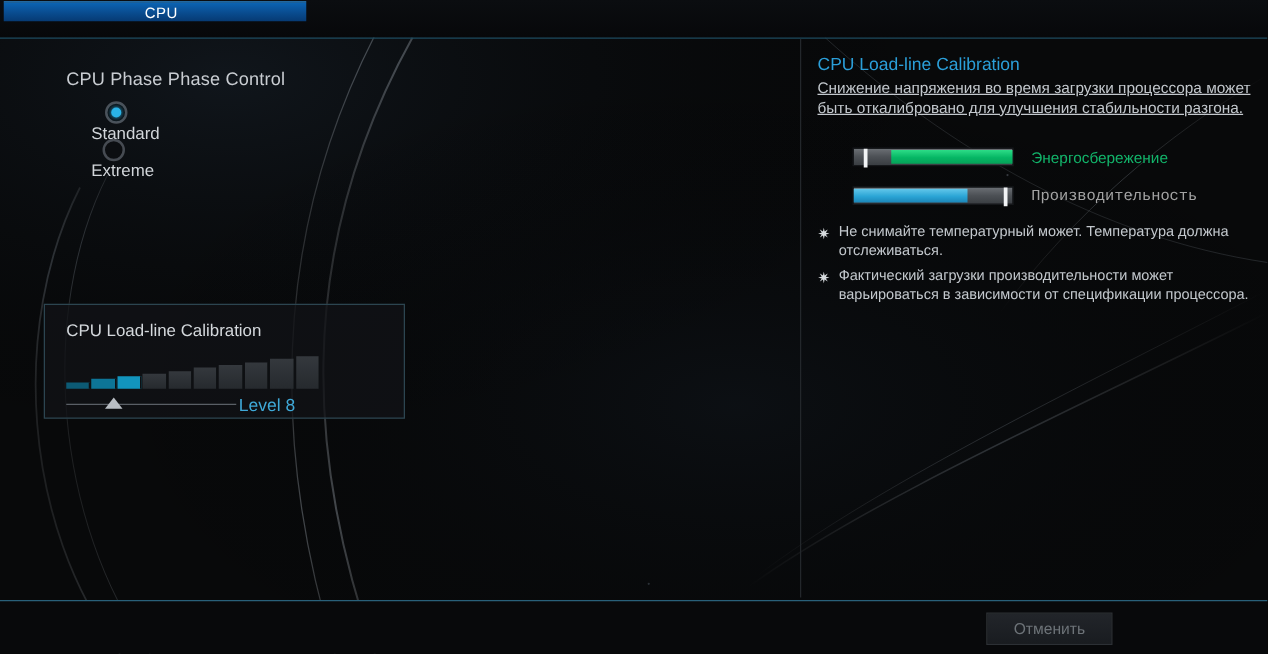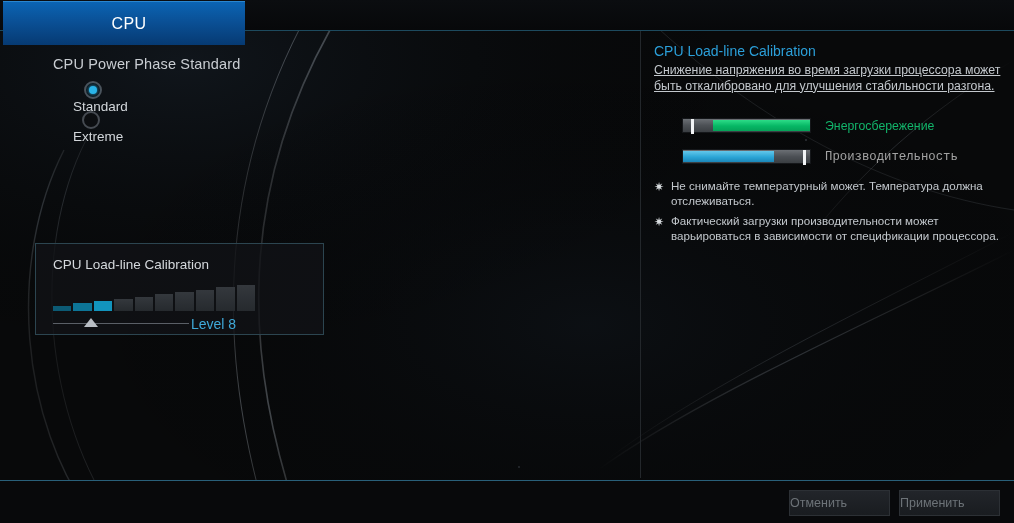--- a/index.html
+++ b/index.html
@@ -17,25 +17,25 @@
   #bg-layer { position: absolute; inset: 0; overflow: hidden; pointer-events: none; }
   #bg-layer svg { position: absolute; inset: 0; width: 1014px; height: 523px; }
 
   
   #tabbar {
     position: absolute; left: 0; top: 0; width: 1014px; height: 31px;
     border-bottom: 1px solid #1d4a5e;
     background: linear-gradient(180deg,#0b0d10 0%, #07080a 100%);
   }
   #tab-cpu {
-    position: absolute; left: 3px; top: 1px; width: 242px; height: 44px;
+    position: absolute; left: 3px; top: 1px; width: 242px; height: 16px;
     background: linear-gradient(180deg,#0b64b4 0%, #0a4f94 48%, #063a73 100%);
     border-top: 1px solid #2a86cf;
     color: #ffffff;
-    font-size: 16px;
+    font-size: 12px;
     display: flex; align-items: center; justify-content: center;
     letter-spacing: .4px;
     cursor: pointer;
     padding-left: 10px;
   }
 
   
   #content { position: absolute; left: 0; top: 31px; width: 1014px; height: 449px; }
 
   #divider-vert {
@@ -169,21 +169,21 @@
   #footer {
     position: absolute; left: 0; top: 480px; width: 1014px; height: 43px;
     border-top: 1px solid #29607a;
     background: #08090b;
   }
   .foot-btn {
     position: absolute; top: 9px; height: 26px; width: 101px;
     background: linear-gradient(180deg,#22252a 0%, #191c20 100%);
     border: 1px solid #2c3035;
     color: #6d7378; font-size: 12.5px;
-    display: flex; align-items: center; justify-content: flex-start;
+    display: flex; align-items: center; justify-content: center;
     cursor: default;
   }
   #btn-cancel { left: 789px; }
   #btn-apply  { left: 899px; }
 </style>
 </head>
 <body>
 
 <div id="bg-layer">
   <svg viewBox="0 0 1014 523" preserveAspectRatio="none">
@@ -231,21 +231,21 @@
     <span>CPU</span>
   </div>
 </div>
 
 <div id="content">
 
   <div id="divider-vert"></div>
 
   <div id="left-pane">
 
-    <div id="phase-title">CPU Power Phase Standard</div>
+    <div id="phase-title">CPU Phase Phase Control</div>
 
     <div class="radio-row" id="radio-standard">
       <div class="radio-mark on">
         <div class="radio-dot"></div>
       </div>
       <div class="radio-label">Standard</div>
     </div>
 
     <div class="radio-row" id="radio-extreme">
       <div class="radio-mark"></div>
@@ -309,16 +309,13 @@
           <span class="note-text">Фактический загрузки производительности может варьироваться в зависимости от спецификации процессора.</span>
         </div>
       </div>
   </div>
 </div>
 
 <div id="footer">
   <div class="foot-btn" id="btn-cancel">
     <span>Отменить</span>
   </div>
-  <div class="foot-btn" id="btn-apply">
-    <span>Применить</span>
-  </div>
 </div>
 
 </body></html>

